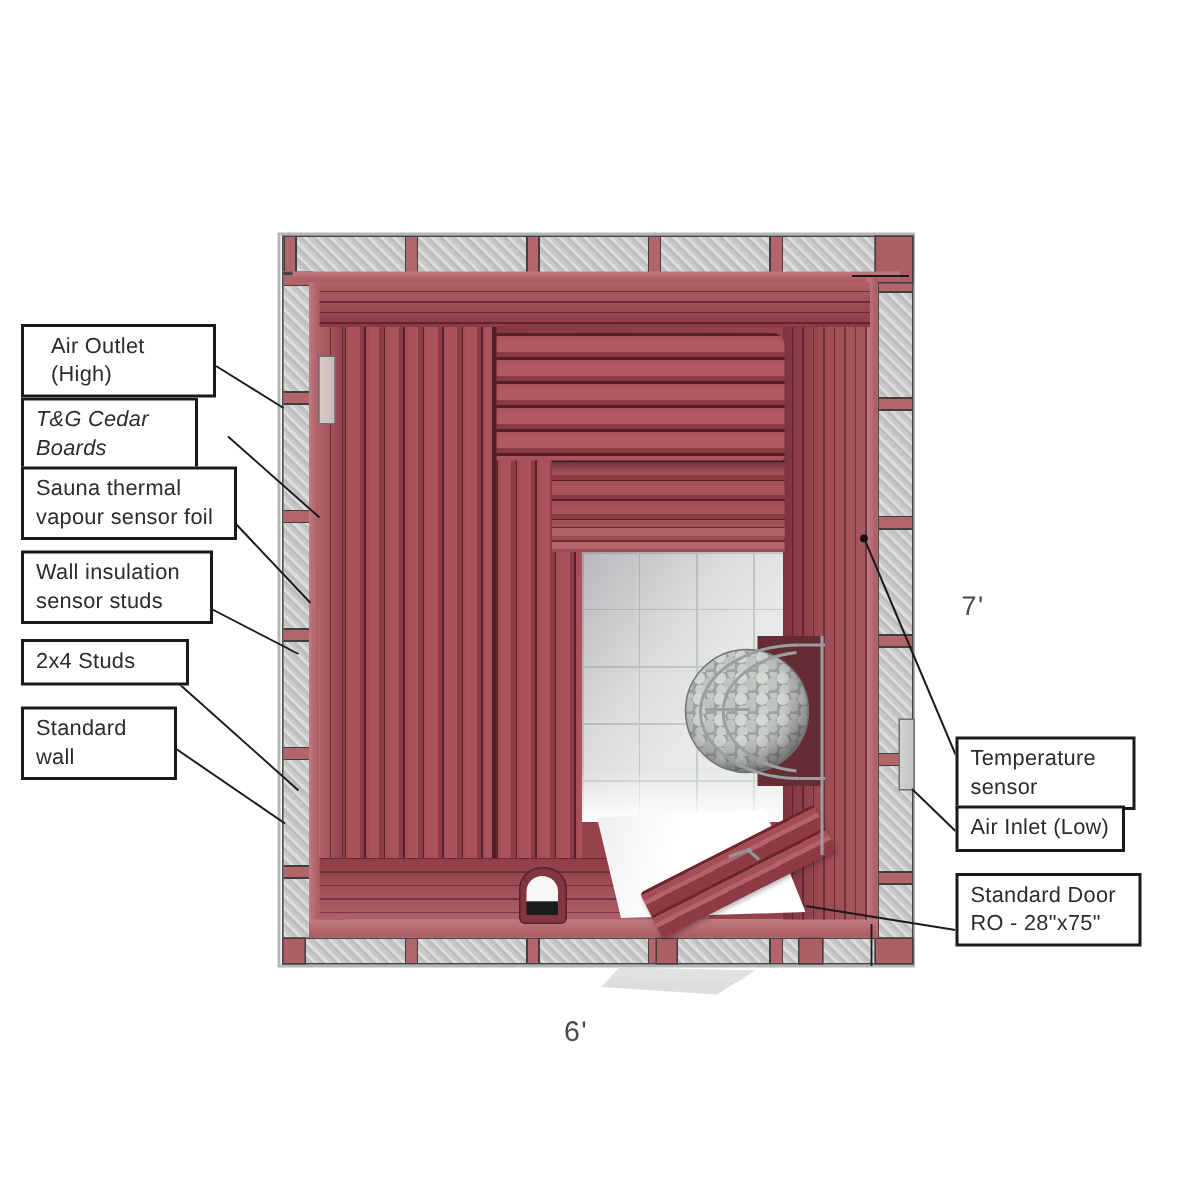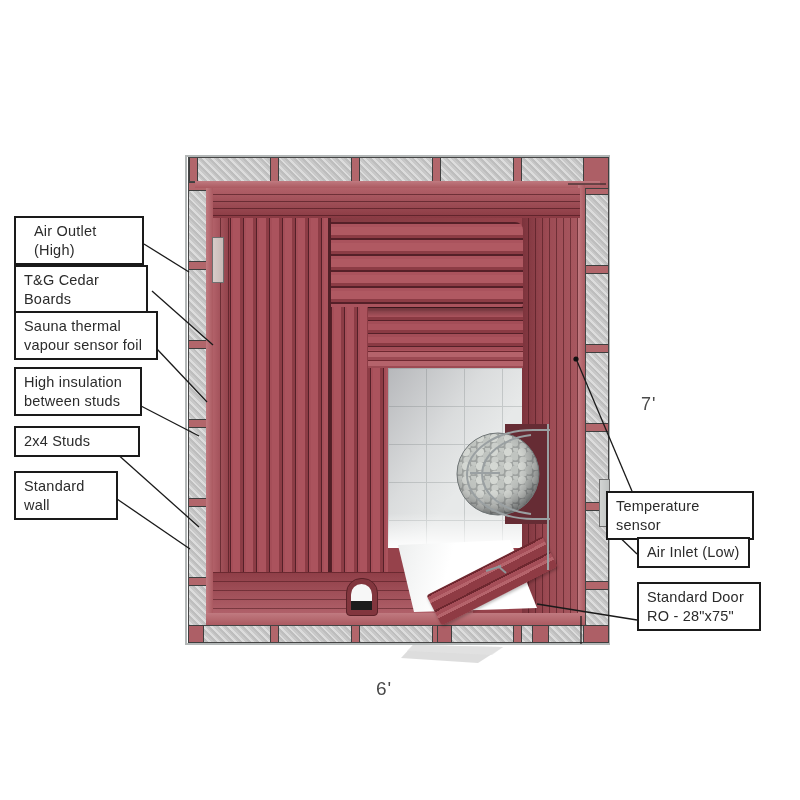--- a/index.html
+++ b/index.html
@@ -205,24 +205,24 @@
     <line x1="141" y1="406" x2="199" y2="436"></line>
     <line x1="115" y1="452" x2="199" y2="527"></line>
     <line x1="117" y1="499" x2="190" y2="549"></line>
     <line x1="637" y1="503" x2="577" y2="361"></line>
     <line x1="637" y1="554" x2="608" y2="526"></line>
     <line x1="637" y1="620" x2="537" y2="604"></line>
   </g>
 </svg>
 
 <div class="label-box" style="left:14px;top:216px;width:130px;padding-left:18px;">Air Outlet (High)</div>
-<div class="label-box" style="left:14px;top:265px;width:134px;">T&amp;G Cedar Boards</div>
+<div class="label-box" style="left:14px;top:265px;width:118px;font-style:italic;">T&amp;G Cedar Boards</div>
 <div class="label-box" style="left:14px;top:311px;width:144px;">Sauna thermal vapour sensor foil</div>
-<div class="label-box" style="left:14px;top:367px;width:128px;">High insulation between studs</div>
-<div class="label-box" style="left:14px;top:426px;width:126px;">2x4 Studs</div>
+<div class="label-box" style="left:14px;top:367px;width:128px;">Wall insulation sensor studs</div>
+<div class="label-box" style="left:14px;top:426px;width:112px;">2x4 Studs</div>
 <div class="label-box" style="left:14px;top:471px;width:104px;">Standard wall</div>
 
-<div class="label-box" style="left:606px;top:491px;width:148px;">Temperature sensor</div>
+<div class="label-box" style="left:637px;top:491px;width:120px;">Temperature sensor</div>
 <div class="label-box" style="left:637px;top:537px;width:113px;">Air Inlet (Low)</div>
 <div class="label-box" style="left:637px;top:582px;width:124px;">Standard Door RO - 28"x75"</div>
 
 <div class="dim-label" style="left:641px;top:394px;">7'</div>
 <div class="dim-label" style="left:376px;top:678px;font-size:19px;">6'</div>
 
 </body></html>

